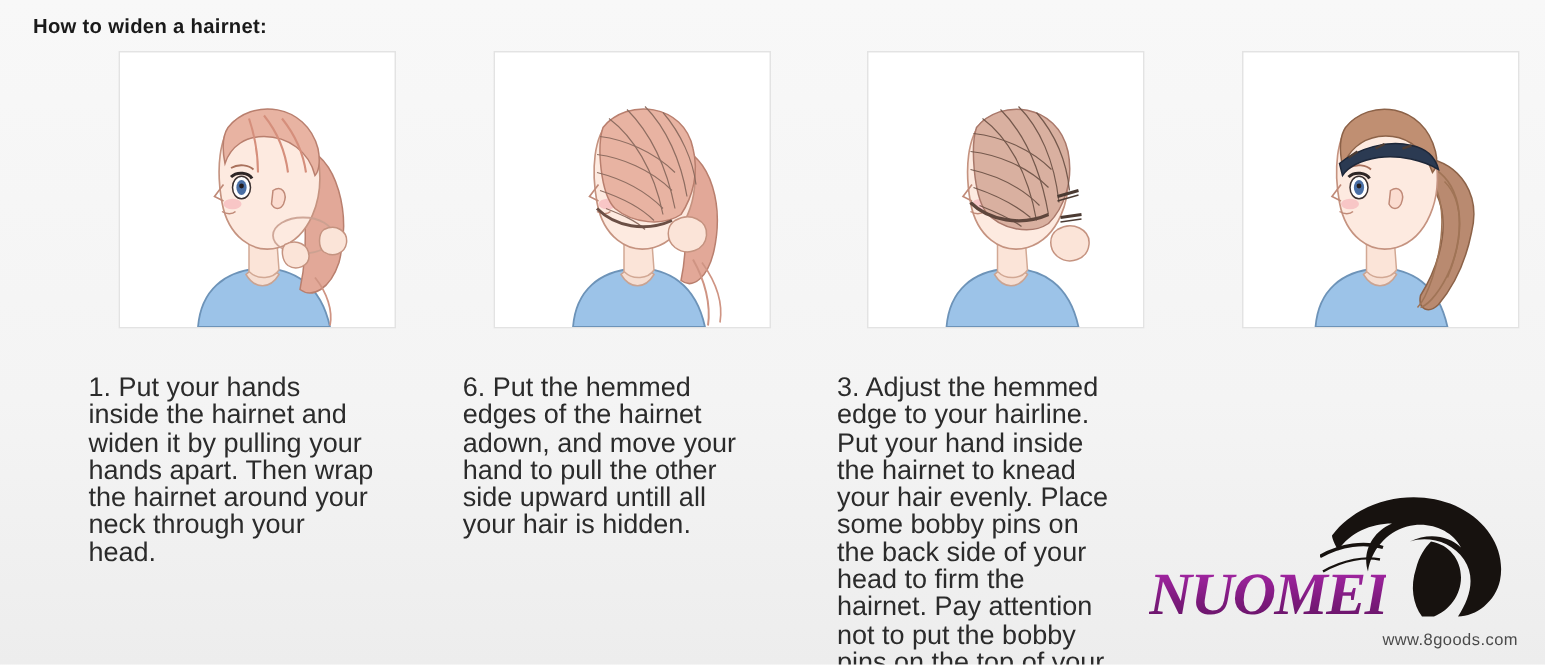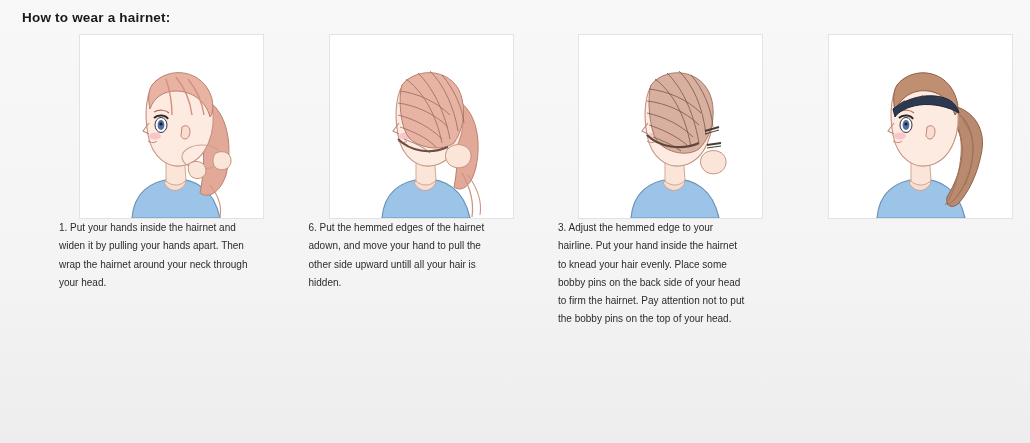--- a/index.html
+++ b/index.html
@@ -49,23 +49,23 @@
     height: 185px;
     background: #fff;
     border: 1px solid #e3e3e3;
     box-sizing: border-box;
     margin-left: 22px;
     position: relative;
     overflow: hidden;
   }
   .illus-frame svg { display: block; }
   .caption {
-    margin-top: 0;
+    margin-top: 30px;
     width: 190px;
-    font-size: 10px;
+    font-size: 18px;
     line-height: 18.3px;
     color: #2b2b2b;
     padding-left: 2px;
   }
   .step:first-child .caption { padding-left: 2px; }
   
   .logo {
     position: absolute;
     right: 14px;
     bottom: 6px;
@@ -99,21 +99,21 @@
     position: absolute;
     right: 6px;
     top: 0;
   }
 </style>
 </head>
 <body>
 
 <div id="page">
 
-  <div class="title">How to wear a hairnet:</div>
+  <div class="title">How to widen a hairnet:</div>
 
   <div class="steps">
 
     <div class="step">
       <div class="illus-frame">
         <svg width="183" height="183" viewBox="0 0 183 183" xmlns="http://www.w3.org/2000/svg">
           <rect x="0" y="0" width="183" height="183" fill="#ffffff"></rect>
 
           <path d="M52 183 C54 158 70 146 92 144 C116 143 134 155 140 183 Z" fill="#9cc3e8" stroke="#6d93b8" stroke-width="1.2"></path>
           <path d="M84 148 C90 158 100 158 106 148 L100 143 L90 143 Z" fill="#f6ded2" stroke="#c9a392" stroke-width="1"></path>
@@ -270,14 +270,26 @@
 
           <path d="M70 70 L76 66" stroke="#4b3b33" stroke-width="1.6"></path>
           <path d="M88 64 L94 61" stroke="#4b3b33" stroke-width="1.6"></path>
           <path d="M106 64 L112 62" stroke="#4b3b33" stroke-width="1.6"></path>
         </svg>
       </div>
     </div>
 
   </div>
 
+  <div class="logo">
+    <div class="logo-silhouette">
+      <svg width="130" height="86" viewBox="0 0 130 86" xmlns="http://www.w3.org/2000/svg">
+        <path d="M8 30 C26 6 62 -2 90 10 C112 20 124 40 120 60 C117 74 104 84 92 84 C100 72 104 58 96 46 C88 34 72 30 60 34 C72 28 86 30 94 38 C88 26 72 20 58 24 C44 28 34 40 32 54 C28 42 34 28 48 22 C34 22 20 28 12 40 C10 36 8 32 8 30 Z" fill="#17120f"></path>
+        <path d="M74 34 C86 36 94 46 94 58 C94 70 86 80 76 84 L68 84 C62 76 60 64 64 52 C66 44 70 38 74 34 Z" fill="#17120f"></path>
+        <path d="M0 44 C14 36 30 34 42 38" fill="none" stroke="#17120f" stroke-width="2.2"></path>
+        <path d="M2 54 C16 46 30 44 40 46" fill="none" stroke="#17120f" stroke-width="1.6"></path>
+      </svg>
+    </div>
+    <div class="logo-text">NUOMEI</div>
+    <div class="logo-sub">www.8goods.com</div>
+  </div>
 
 </div>
 
 </body></html>

